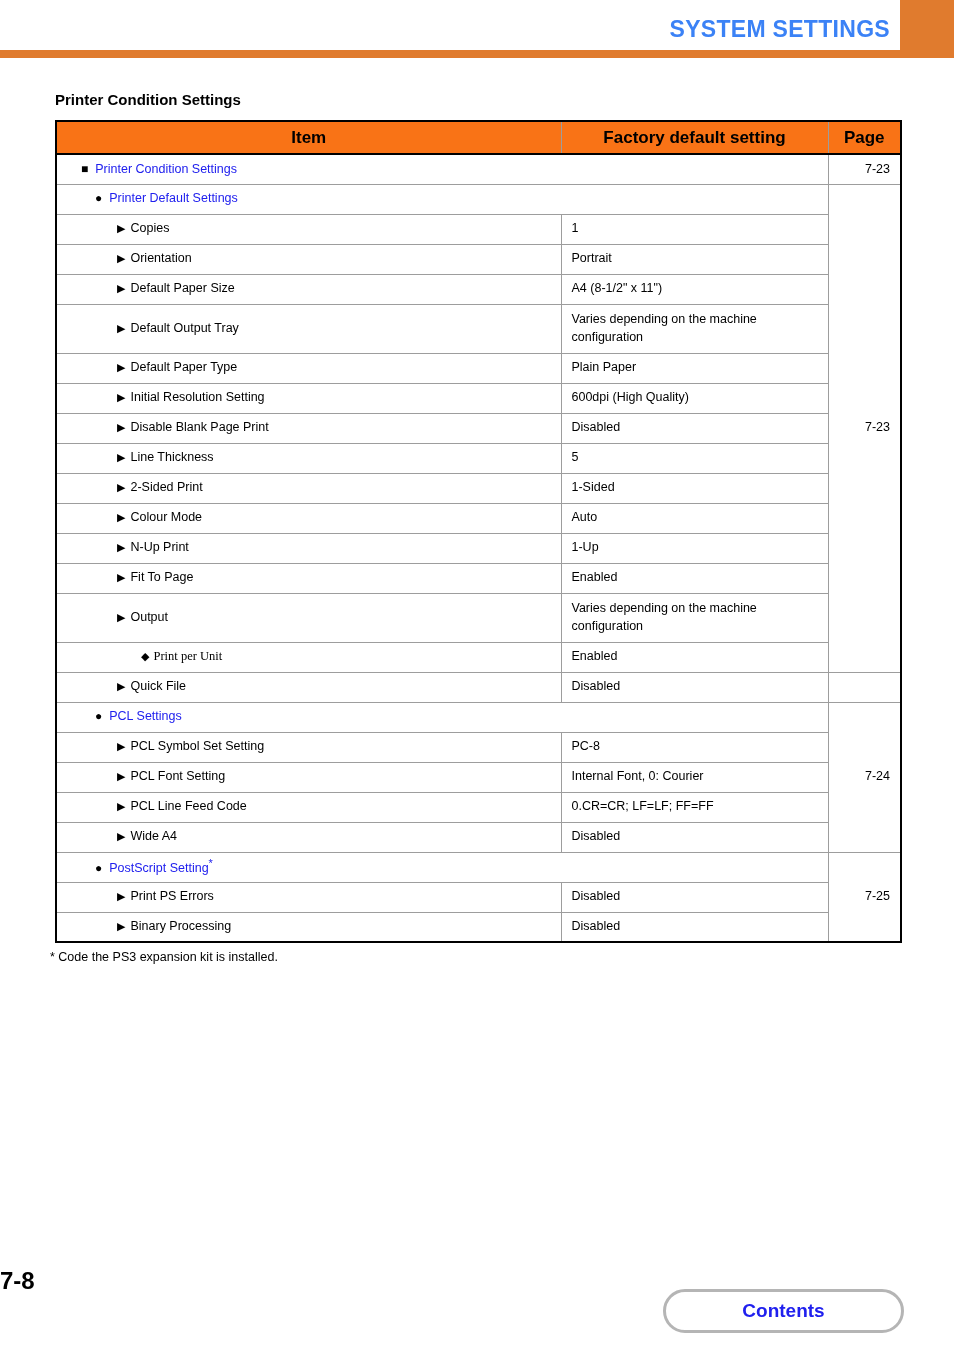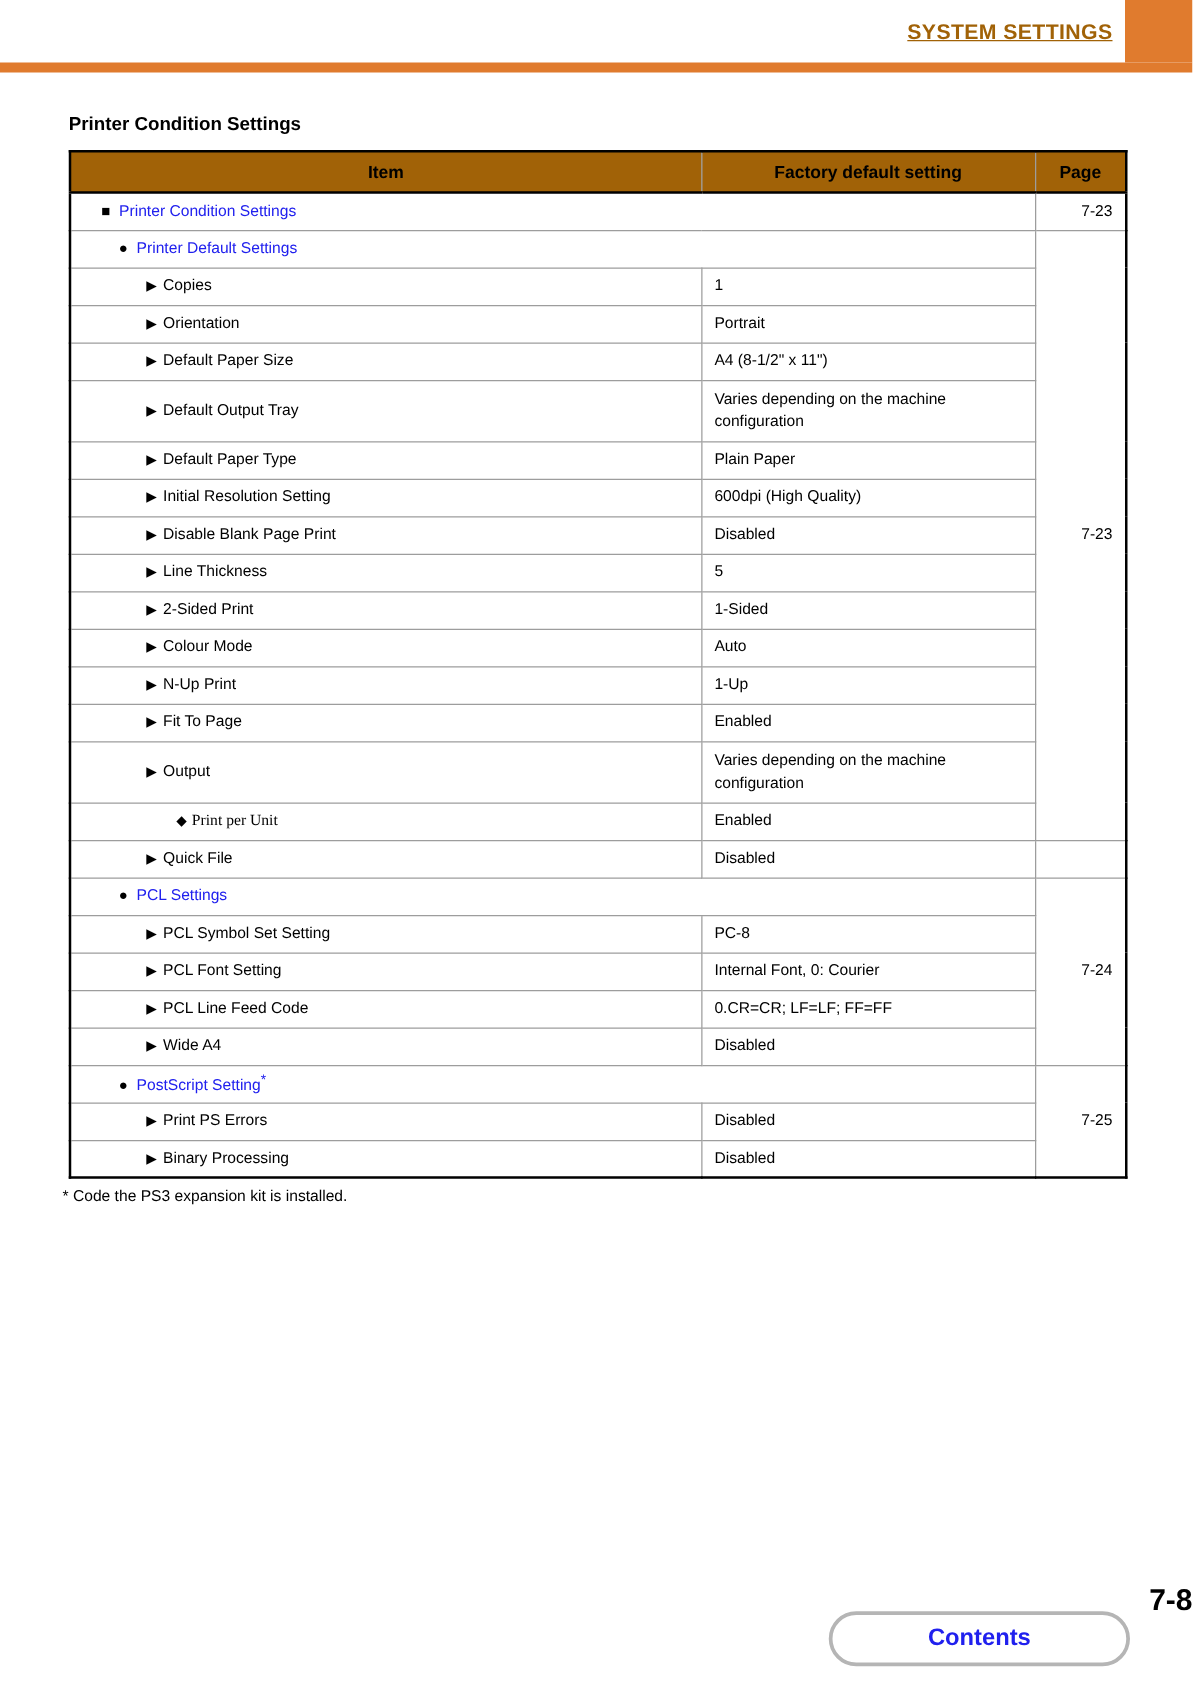--- a/index.html
+++ b/index.html
@@ -19,26 +19,25 @@
 
   
   .page-header {
     position: relative;
     height: 58px;
   }
   .header-title {
     position: absolute;
     right: 64px;
     top: 16px;
-    font-size: 17px;
+    font-size: 23px;
     font-weight: bold;
     letter-spacing: 0.3px;
-    color: #a16207;
+    color: #3b82f6;
     white-space: nowrap;
-    text-decoration: underline;
   }
   .header-corner-block {
     position: absolute;
     right: 0;
     top: 0;
     width: 54px;
     height: 50px;
     background: #E07B2E;
   }
   .header-rule {
@@ -76,25 +75,25 @@
   table.settings th,
   table.settings td {
     border: 1px solid #9d9d9d;
     padding: 0 10px;
     font-size: 12.5px;
     color: #000;
     vertical-align: middle;
     line-height: 1.38;
   }
   table.settings thead th {
-    background: #a16207;
+    background: #f97316;
     font-weight: bold;
     text-align: center;
     height: 33px;
-    font-size: 14px;
+    font-size: 17px;
     border-bottom: 2px solid #000;
   }
   table.settings tbody tr { height: 30px; }
   td.tall { height: 49px; }
 
   
   .cell-value { }
   .cell-page {
     text-align: right;
     color: #2020ee;
@@ -145,21 +144,21 @@
     left: 0;
     right: 0;
     bottom: 24px;
     height: 60px;
   }
   .page-number {
     position: absolute;
     left: 0;
     right: 0;
     top: 0;
-    text-align: right;
+    text-align: left;
     font-size: 24px;
     font-weight: bold;
     color: #000;
   }
   .contents-button {
     position: absolute;
     right: 50px;
     top: 22px;
     width: 241px;
     height: 44px;

